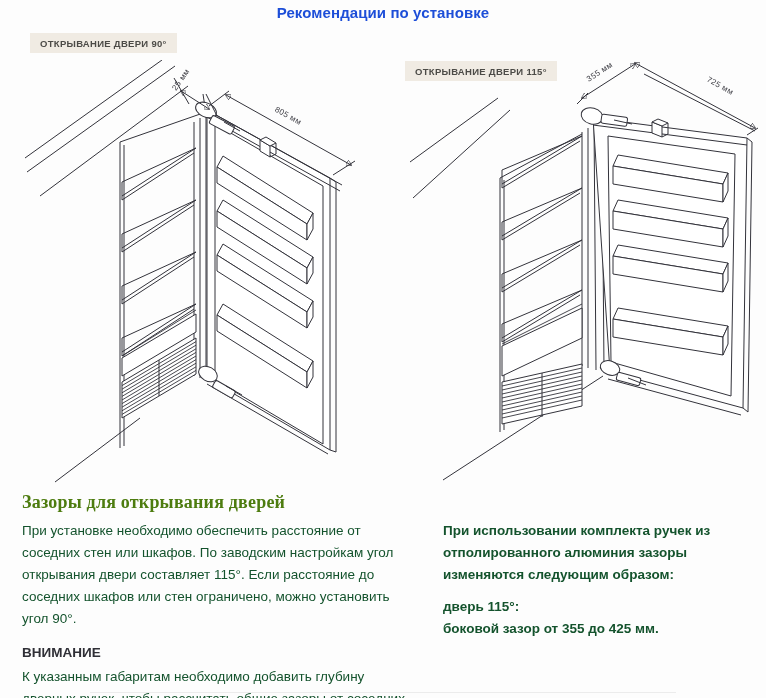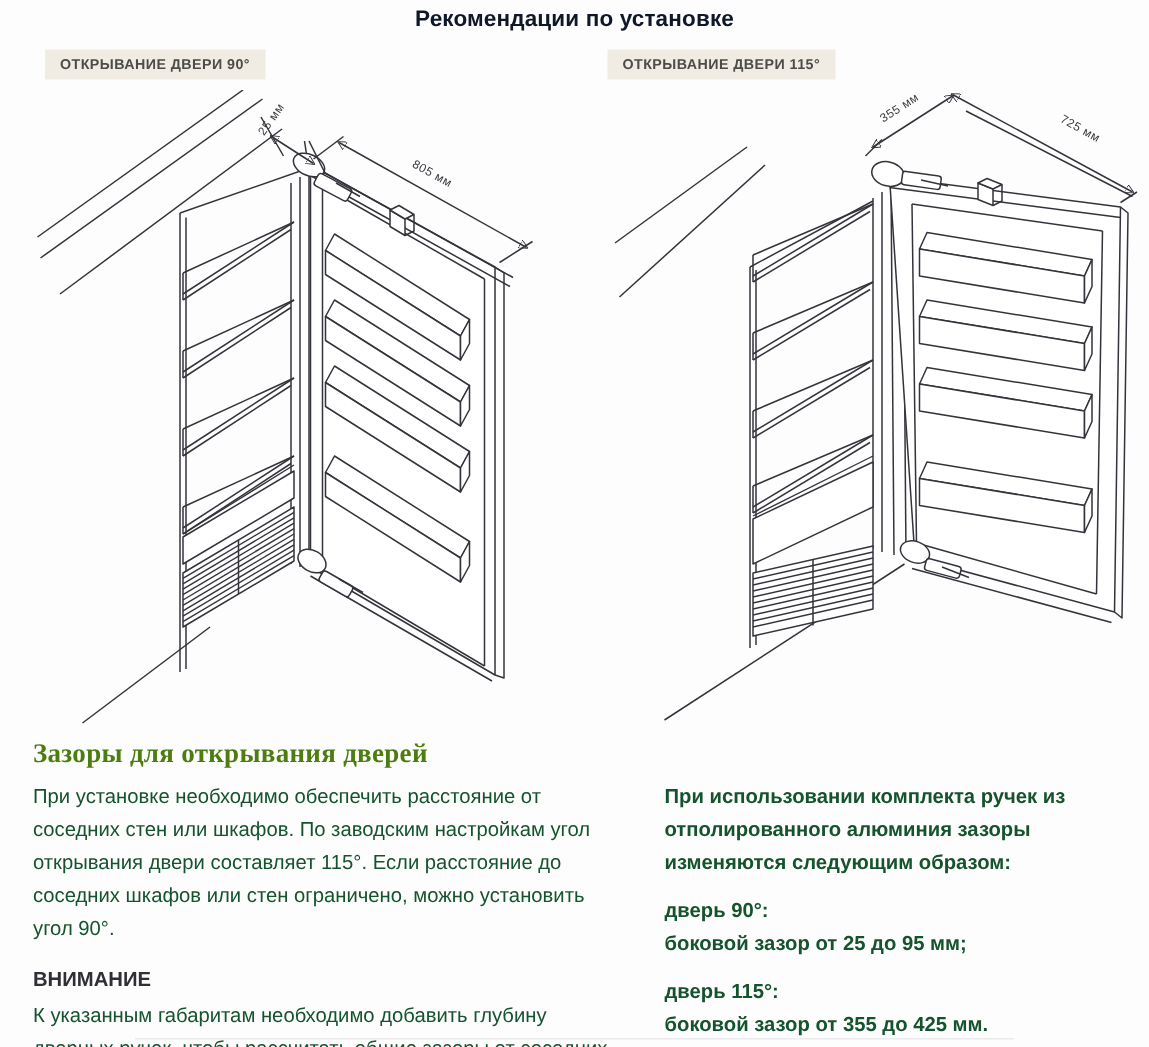--- a/index.html
+++ b/index.html
@@ -4,29 +4,29 @@
 <style>
   html,body{margin:0;padding:0;}
   body{
     width:766px;height:698px;position:relative;overflow:hidden;
     background:#fdfdfd;
     font-family:"Liberation Sans", sans-serif;
     color:#3b3b42;
   }
   .page-title{
     position:absolute;top:4px;left:0;width:766px;text-align:center;
-    font-size:15px;font-weight:bold;color:#0f172a;margin:0;letter-spacing:.1px;
+    font-size:15px;font-weight:bold;color:#1d4ed8;margin:0;letter-spacing:.1px;
   }
   .label-box{
     position:absolute;top:33px;background:#f0ebe3;color:#4c4b47;
     font-size:9.5px;font-weight:bold;letter-spacing:.3px;
     padding:5px 10px 4px 10px;white-space:nowrap;
   }
   .label-box.l90{left:30px;}
-  .label-box.l115{left:405px;}
+  .label-box.l115{left:405px;margin-top:28px;}
   svg.diagram{position:absolute;}
   svg.diagram path, svg.diagram polygon, svg.diagram rect, svg.diagram ellipse, svg.diagram line{
     stroke:#33333b;stroke-width:1;fill:none;stroke-linejoin:round;
   }
   svg.diagram .w{fill:#ffffff;}
   svg.diagram .hatch{stroke-width:.9;}
   svg.diagram .dim{stroke-width:.9;}
   svg.diagram text{
     font-family:"Liberation Sans", sans-serif;font-size:8px;fill:#3b3b42;
     letter-spacing:.4px;text-anchor:middle;stroke:none;
@@ -286,22 +286,18 @@
 <div class="col left">
   <h2>Зазоры для открывания дверей</h2>
   <p>При установке необходимо обеспечить расстояние от соседних стен или шкафов. По заводским настройкам угол открывания двери составляет 115°. Если расстояние до соседних шкафов или стен ограничено, можно установить угол 90°.</p>
   <h3>ВНИМАНИЕ</h3>
   <p>К указанным габаритам необходимо добавить глубину дверных ручек, чтобы рассчитать общие зазоры от соседних шкафов или стен.</p>
 </div>
 
 <div class="col right">
   <p class="first">При использовании комплекта ручек из отполированного алюминия зазоры изменяются следующим образом:</p>
   <p class="pair">
-    <span>дверь 90°:</span><br>
-    <span>боковой зазор от 25 до 95 мм;</span>
-  </p>
-  <p class="pair">
     <span>дверь 115°:</span><br>
     <span>боковой зазор от 355 до 425 мм.</span>
   </p>
 </div>
 
 <div class="divider"></div>
 
 </body></html>

